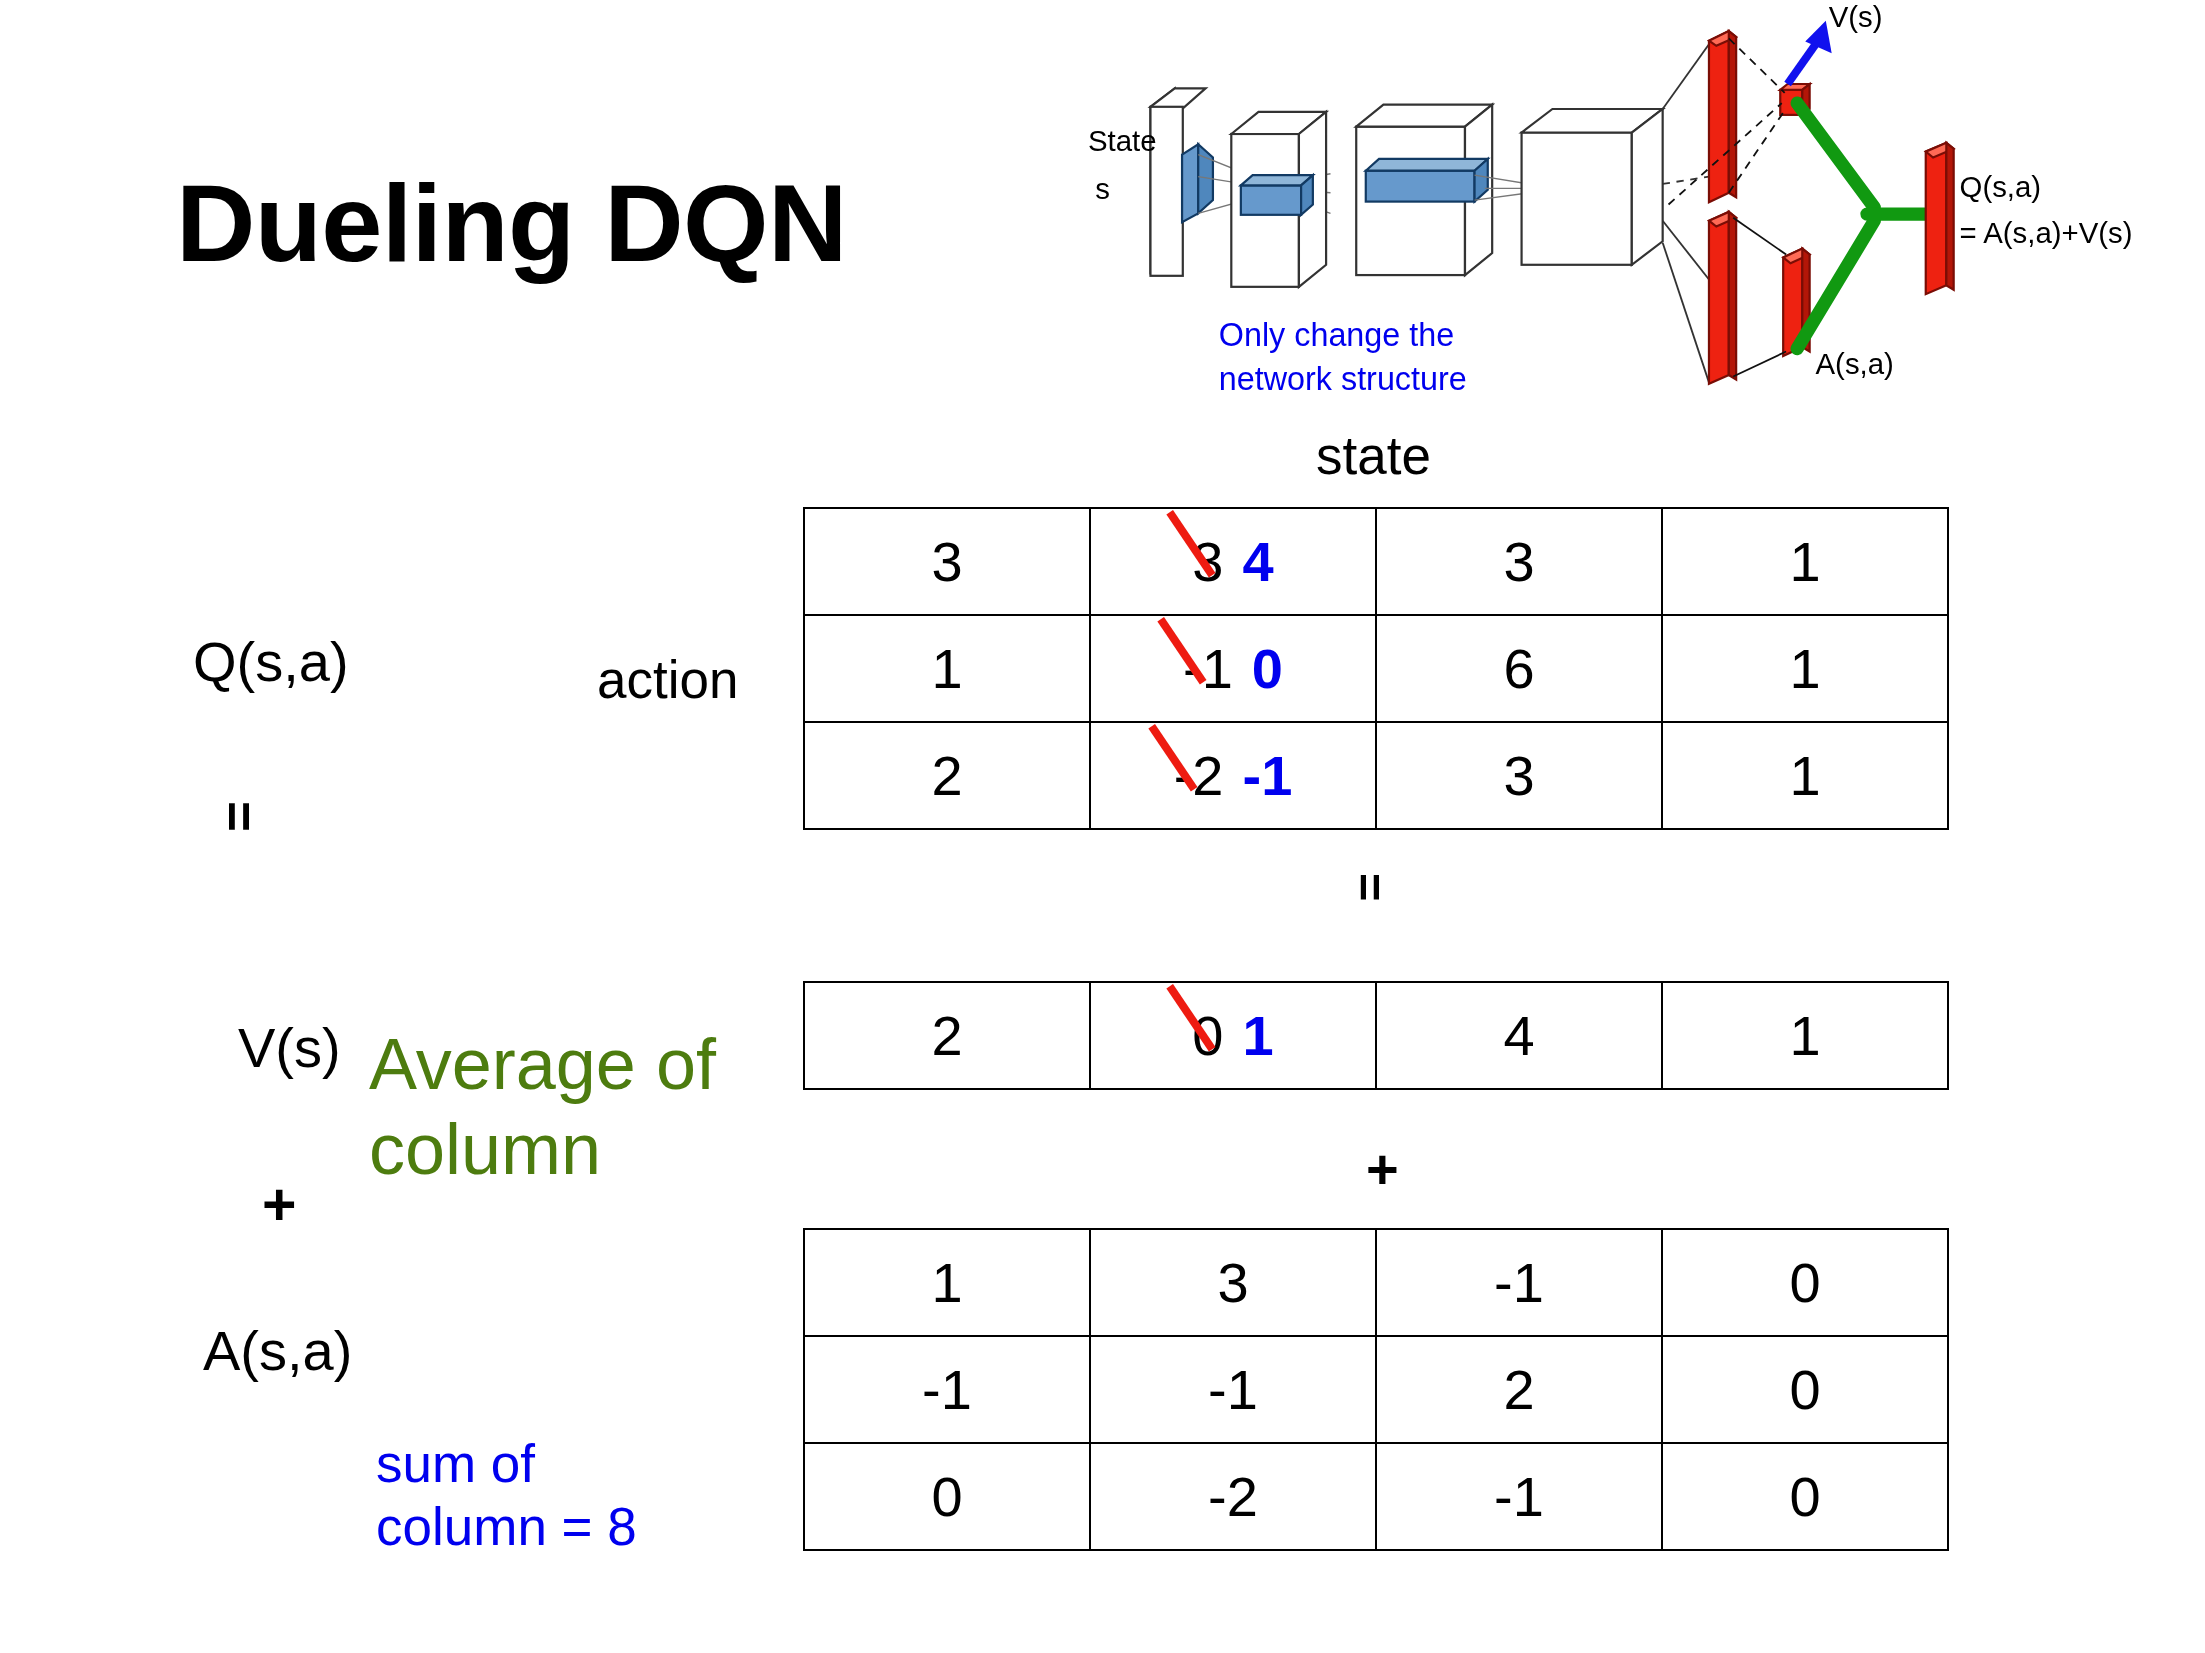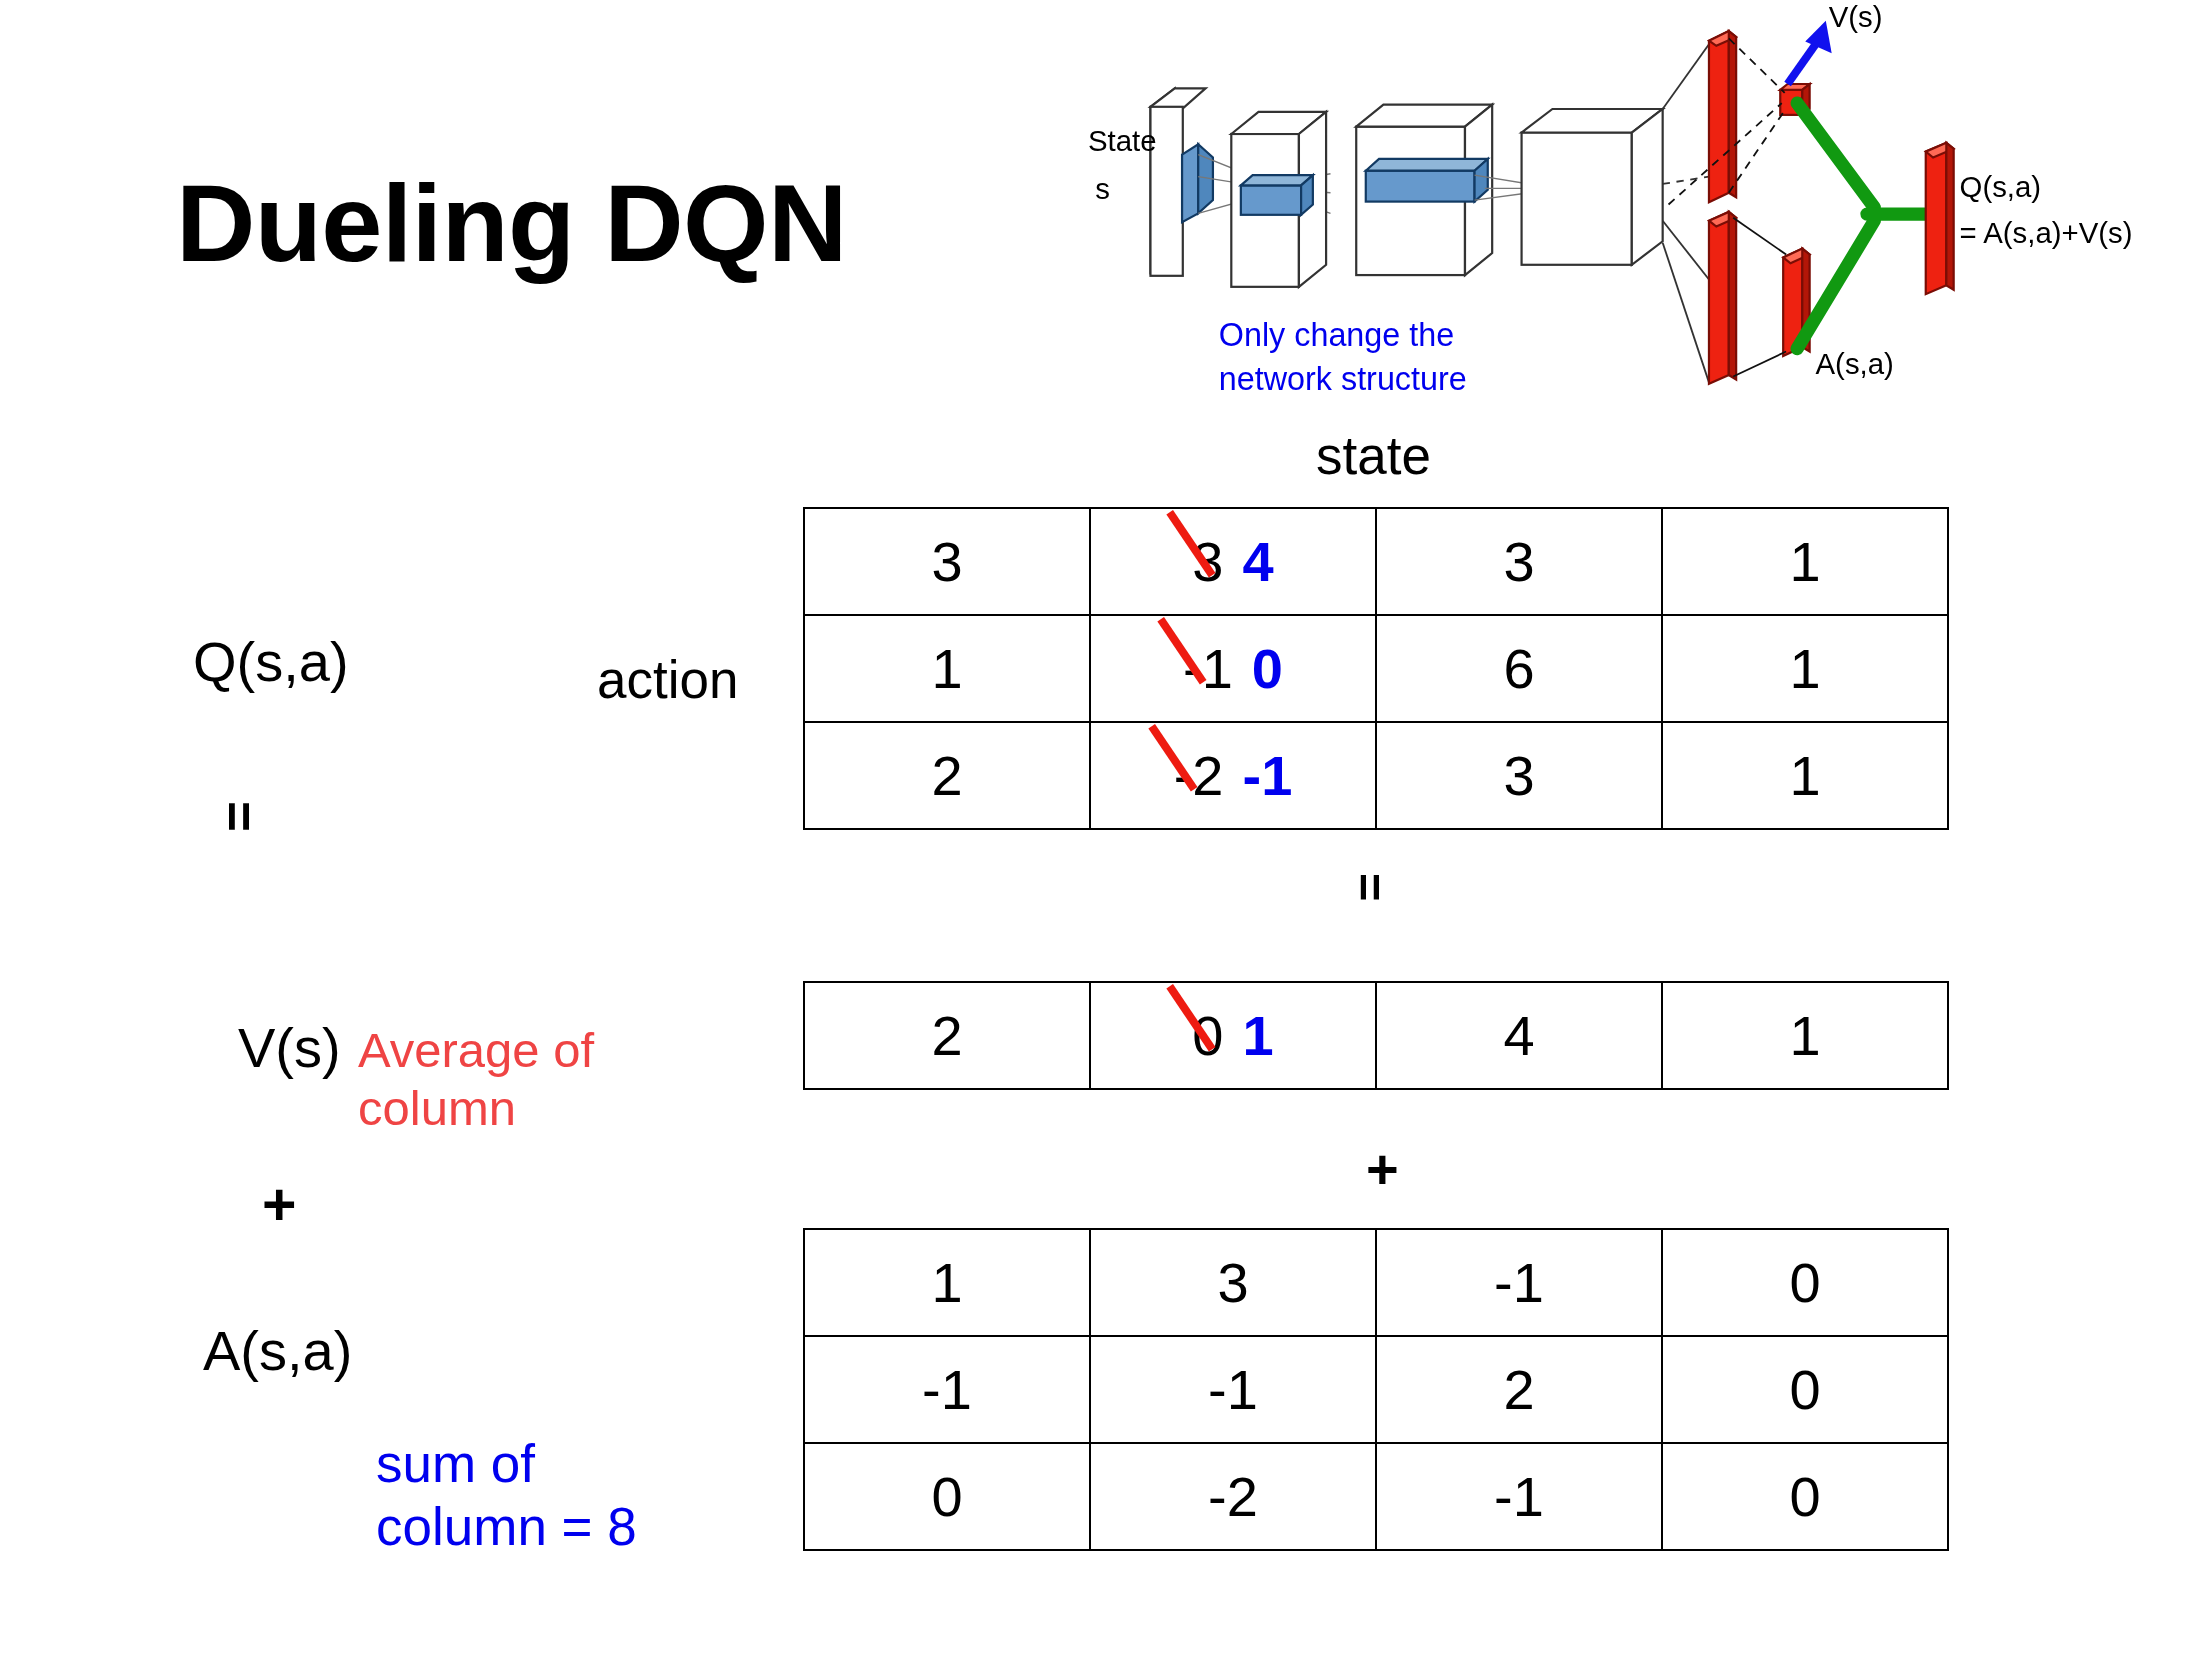--- a/index.html
+++ b/index.html
@@ -75,22 +75,22 @@
     left: 1394px; top: 873px;
     font-size: 49px; font-weight: 700;
     transform: rotate(90deg);
     transform-origin: left top;
   }
   #label-v {
     left: 238px; top: 1020px;
     font-size: 56px;
   }
   #note-average {
-    left: 358px; top: 1022px;
-    font-size: 49px; color: #ef4444;
+    left: 369px; top: 1022px;
+    font-size: 72px; color: #4d7c0f;
     line-height: 1.18;
     white-space: pre-line;
   }
   #plus-left {
     left: 262px; top: 1176px;
     font-size: 59px; font-weight: 700;
   }
   #plus-mid {
     left: 1366px; top: 1141px;
     font-size: 56px; font-weight: 700;

